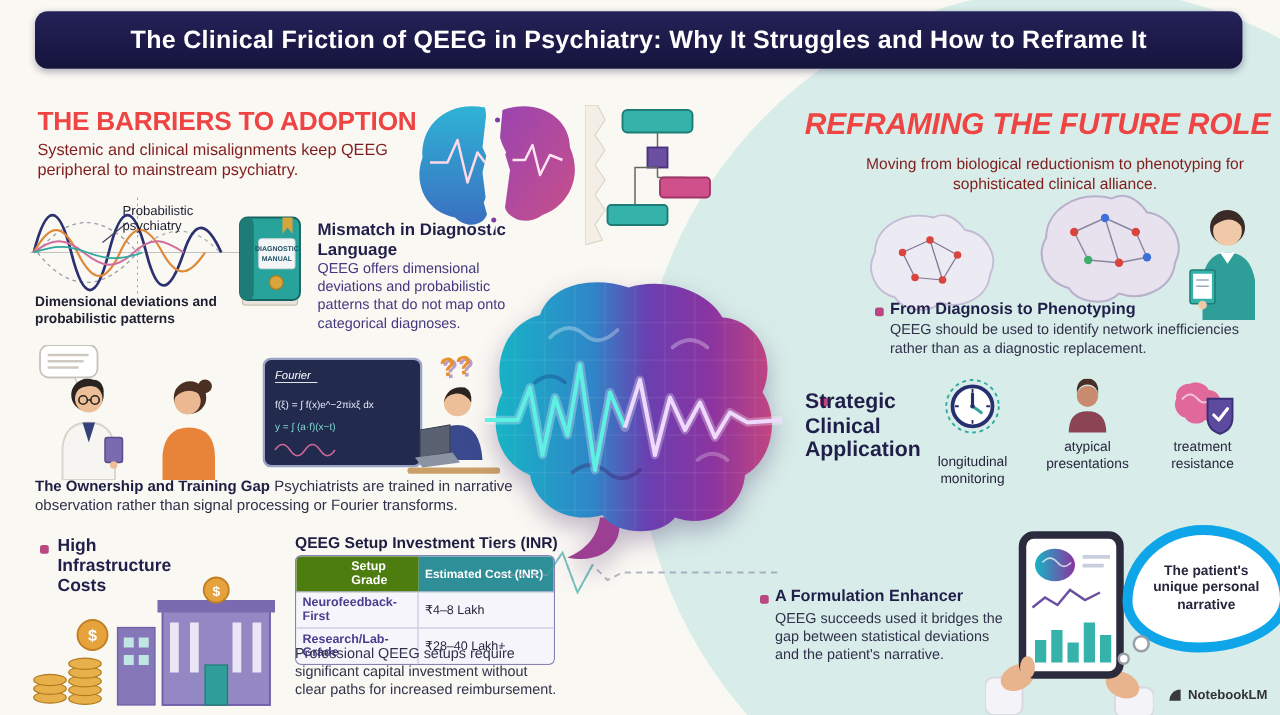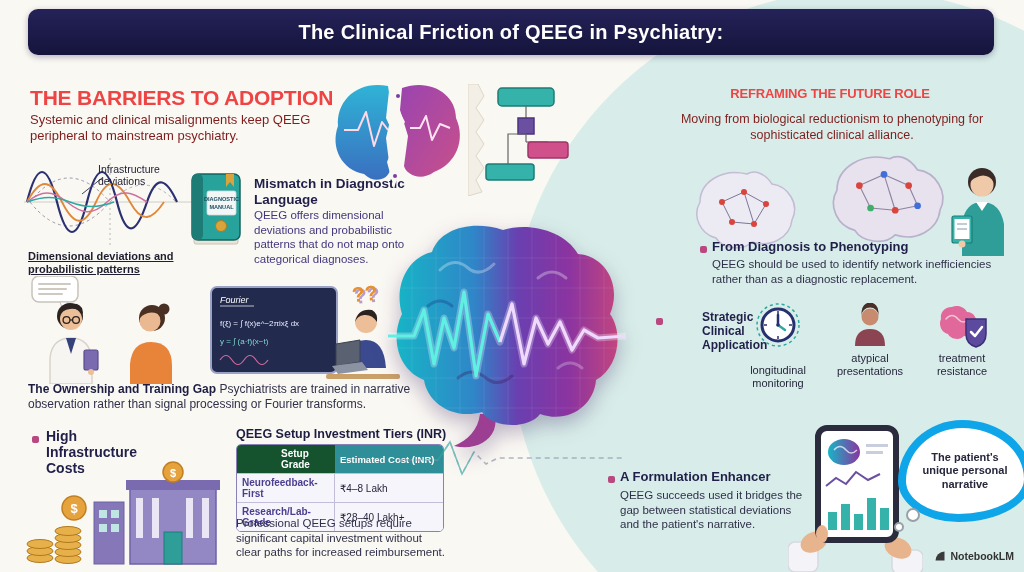--- a/index.html
+++ b/index.html
@@ -35,21 +35,21 @@
   .purple-body{color:#43377f;}
   .center{text-align:center;}
   .z2{z-index:2;}.z3{z-index:3;}
 
   
   .table-title{font-size:12.5px;font-weight:800;color:#1d1d42;z-index:2;}
   .inv-table{display:grid;grid-template-columns:98px 108px;z-index:2;
     border:1.5px solid #8a80b8;border-radius:5px;overflow:hidden;background:#fff;}
   .tcell{font-size:10px;padding:3px 5px;border-bottom:1px solid #c3bdd9;
     display:flex;align-items:center;}
-  .thead1{background:#14532d;color:#fff;font-weight:700;padding-left:44px;}
+  .thead1{background:#4d7c0f;color:#fff;font-weight:700;padding-left:44px;}
   .thead2{background:#2f8f98;color:#fff;font-weight:700;font-size:9.5px;}
   .tgrade{color:#4a3e8f;font-weight:700;border-right:1px solid #c3bdd9;}
   .tcost{color:#26263c;}
   .row-a{background:#f6f5fb;}
   .row-b{background:#e9f4f3;}
 
   
   .qmarks{font-size:21px;font-weight:800;color:#e6902e;
     text-shadow:2px 2px 0 rgba(122,63,160,.5);transform:rotate(-6deg);z-index:2;}
 
@@ -70,40 +70,41 @@
 
 <div class="stage">
 
   <div class="abs teal-blob"></div>
 
   <header class="abs banner">
     <h1>
       <span class="w600">The</span>
       <span class="w800">Clinical Friction of QEEG</span>
       <span class="w600">in Psychiatry:</span>
+      <span class="w800">Why It Struggles and How to Reframe It</span>
     </h1>
   </header>
 
   <h2 class="abs h2" style="left:30px;top:86px;">THE BARRIERS TO ADOPTION</h2>
   <p class="abs sub" style="left:30px;top:112px;width:300px;margin:0;">Systemic and clinical misalignments keep QEEG peripheral to mainstream psychiatry.</p>
 
   <svg class="abs z2" style="left:22px;top:150px;" width="180" height="100" viewBox="0 0 180 100">
     <line x1="2" y1="52" x2="176" y2="52" stroke="#c4c2bc" stroke-width="0.8"></line>
     <line x1="88" y1="8" x2="88" y2="96" stroke="#a8a6a0" stroke-width="0.8" stroke-dasharray="2,3"></line>
     <path d="M8,52 Q46,4 88,52" fill="none" stroke="#9a98a8" stroke-width="1" stroke-dasharray="3,3"></path>
     <path d="M8,52 Q46,100 88,52" fill="none" stroke="#9a98a8" stroke-width="1" stroke-dasharray="3,3"></path>
     <path d="M88,52 Q122,18 154,52" fill="none" stroke="#b0aebc" stroke-width="1" stroke-dasharray="3,3"></path>
     <path d="M5,52 C15,12 25,12 35,52 S55,92 65,52 S85,12 95,52 S115,82 125,52 S145,30 155,52" fill="none" stroke="#2b3070" stroke-width="2.2"></path>
     <path d="M5,52 C18,28 28,28 40,52 S62,78 74,52 S96,30 108,52 S130,70 142,52" fill="none" stroke="#e0883a" stroke-width="1.8"></path>
     <path d="M5,52 C20,40 30,40 45,52 S70,66 85,52 S110,42 125,52" fill="none" stroke="#cf6f9e" stroke-width="1.6"></path>
     <path d="M5,52 C22,46 32,46 48,52 S75,58 92,52" fill="none" stroke="#2fa8a0" stroke-width="1.4"></path>
     <line x1="60" y1="44" x2="80" y2="28" stroke="#40405a" stroke-width="1"></line>
   </svg>
-  <p class="abs small-label" style="left:98px;top:163px;width:72px;margin:0;">Infrastructure deviations</p>
-  <p class="abs wave-label-b" style="left:28px;top:250px;width:158px;margin:0;text-decoration:underline;">Dimensional deviations and probabilistic patterns</p>
+  <p class="abs small-label" style="left:98px;top:163px;width:72px;margin:0;">Probabilistic psychiatry</p>
+  <p class="abs wave-label-b" style="left:28px;top:236px;width:158px;margin:0;">Dimensional deviations and probabilistic patterns</p>
 
   <svg class="abs z2" style="left:186px;top:170px;" width="60" height="78" viewBox="0 0 60 78">
     <rect x="8" y="66" width="44" height="8" rx="2" fill="#e8e4da" stroke="#c8c2b4" stroke-width="1"></rect>
     <rect x="6" y="4" width="48" height="66" rx="6" fill="#27a39b" stroke="#16645f" stroke-width="1.5"></rect>
     <rect x="6" y="4" width="11" height="66" rx="5" fill="#1d7d76"></rect>
     <polygon points="40,4 48,4 48,17 44,12 40,17" fill="#d9a43c"></polygon>
     <rect x="21" y="21" width="29" height="24" rx="2" fill="#f2f6f6" stroke="#d0dada" stroke-width="0.8"></rect>
     <text x="35.5" y="31" font-size="5.6" font-weight="bold" fill="#1d4f62" text-anchor="middle">DIAGNOSTIC</text>
     <text x="35.5" y="39" font-size="5.6" font-weight="bold" fill="#1d4f62" text-anchor="middle">MANUAL</text>
     <circle cx="35" cy="56" r="5.5" fill="#d9a43c" stroke="#b07b1e" stroke-width="1"></circle>
@@ -286,22 +287,22 @@
     <polyline points="0,118 26,118 36,92 46,146 56,100 66,130 76,74 88,158 100,96 112,124 124,86 136,146 148,100 160,126 172,104 184,132 196,112 210,120 238,118" fill="none" stroke="rgba(255,255,255,.28)" stroke-width="7" stroke-linejoin="round"></polyline>
     <polyline points="0,118 26,118 36,92 46,146 56,100 66,130 76,74 88,158 100,96 112,124" fill="none" stroke="#5ef0e2" stroke-width="3.2" stroke-linejoin="round"></polyline>
     <polyline points="112,124 124,86 136,146 148,100 160,126 172,104 184,132 196,112 210,120 238,118" fill="none" stroke="#f0d9ff" stroke-width="3.2" stroke-linejoin="round"></polyline>
   </svg>
 
   <svg class="abs z2" style="left:398px;top:430px;opacity:.65;" width="225" height="55" viewBox="0 0 225 55">
     <path d="M0,30 L40,30 52,12 64,44 76,22 88,34 100,28 225,28" fill="none" stroke="#8a93a8" stroke-width="1.5" stroke-dasharray="5,4"></path>
     <path d="M40,30 L52,12 64,44 76,22" fill="none" stroke="#2fa8a0" stroke-width="1.5"></path>
   </svg>
 
-  <h2 class="abs h2 center" style="left:640px;top:86px;width:380px;font-size:13px;">REFRAMING THE FUTURE ROLE</h2>
-  <p class="abs sub center" style="left:664px;top:112px;width:336px;margin:0;font-size:12.5px;">Moving from biological reductionism to phenotyping for sophisticated clinical alliance.</p>
+  <h2 class="abs h2 center" style="left:640px;top:86px;width:380px;font-size:24px;font-style:italic;">REFRAMING THE FUTURE ROLE</h2>
+  <p class="abs sub center" style="left:664px;top:112px;width:336px;margin:12px;font-size:12.5px;">Moving from biological reductionism to phenotyping for sophisticated clinical alliance.</p>
 
   <svg class="abs z2" style="left:690px;top:148px;" width="325" height="118" viewBox="0 0 325 118">
     <g transform="translate(2,20)">
       <path d="M55,6 C30,0 8,14 8,34 C0,48 8,66 24,70 C30,80 50,84 60,74 C78,80 98,70 100,52 C108,36 96,18 80,16 C72,4 62,2 55,6 Z" fill="#eceaf2" stroke="#c3bcd4" stroke-width="1.5"></path>
       <g stroke="#7d7596" stroke-width="1">
         <line x1="30" y1="34" x2="52" y2="24"></line>
           <line x1="52" y1="24" x2="74" y2="36"></line>
         <line x1="30" y1="34" x2="40" y2="54"></line>
           <line x1="40" y1="54" x2="62" y2="56"></line>
         <line x1="62" y1="56" x2="74" y2="36"></line>
@@ -345,21 +346,21 @@
       <line x1="267" y1="81" x2="277" y2="81" stroke="#9ab" stroke-width="1.2"></line>
       <circle cx="272" cy="96" r="3.5" fill="#f0c9a8"></circle>
     </g>
   </svg>
 
   <div class="abs bullet" style="left:700px;top:246px;"></div>
   <p class="abs bold-head" style="left:712px;top:240px;margin:0;">From Diagnosis to Phenotyping</p>
   <p class="abs body" style="left:712px;top:257px;width:302px;margin:0;">QEEG should be used to identify network inefficiencies rather than as a diagnostic replacement.</p>
 
   <div class="abs bullet" style="left:656px;top:318px;"></div>
-  <p class="abs bold-head" style="left:702px;top:311px;width:92px;margin:0;font-size:12px;">Strategic Clinical Application</p>
+  <p class="abs bold-head" style="left:644px;top:311px;width:92px;margin:0;font-size:17px;">Strategic Clinical Application</p>
 
   <svg class="abs z2" style="left:756px;top:303px;" width="44" height="44" viewBox="0 0 44 44">
     <circle cx="22" cy="22" r="21" fill="none" stroke="#2fa8a0" stroke-width="1.5" stroke-dasharray="3,3"></circle>
     <circle cx="22" cy="22" r="16" fill="#fff" stroke="#27306e" stroke-width="3"></circle>
     <line x1="22" y1="8" x2="22" y2="11" stroke="#27306e" stroke-width="1.5"></line>
     <line x1="22" y1="33" x2="22" y2="36" stroke="#27306e" stroke-width="1.5"></line>
     <line x1="8" y1="22" x2="11" y2="22" stroke="#27306e" stroke-width="1.5"></line>
     <line x1="33" y1="22" x2="36" y2="22" stroke="#27306e" stroke-width="1.5"></line>
     <line x1="22" y1="22" x2="22" y2="12" stroke="#27306e" stroke-width="2.5" stroke-linecap="round"></line>
     <line x1="22" y1="22" x2="29" y2="27" stroke="#2fa8a0" stroke-width="2.5" stroke-linecap="round"></line>

